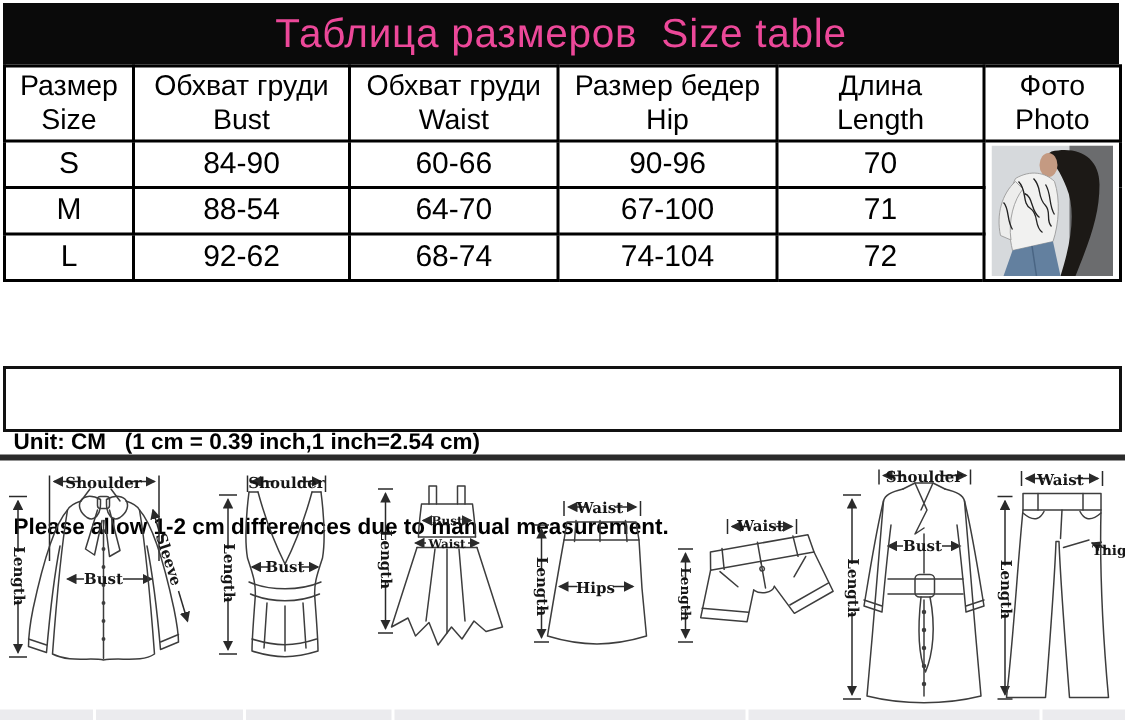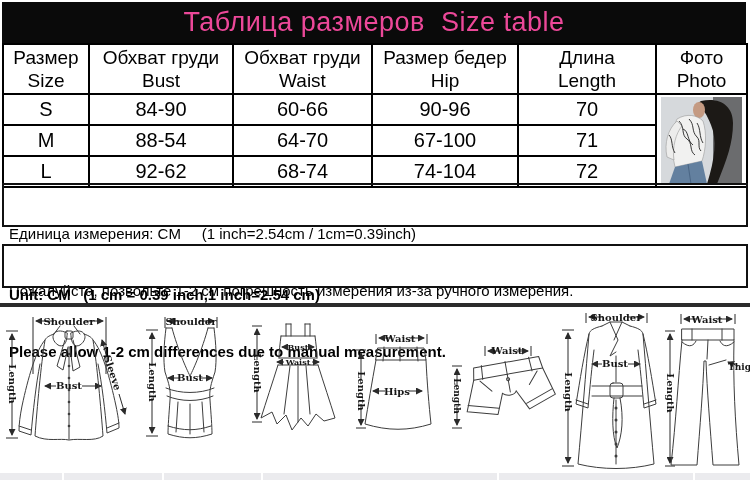--- a/index.html
+++ b/index.html
@@ -140,24 +140,20 @@
     <tr class="data-row">
       <td>L</td>
       <td>92-62</td>
       <td>68-74</td>
       <td>74-104</td>
       <td>72</td>
     </tr>
   </tbody>
     </table>
 
-  <div class="note note-ru">
-    <div>Единица измерения: CM     (1 inch=2.54cm / 1cm=0.39inch)</div>
-    <div>Пожалуйста, позвольте 1-2 см погрешность измерения из-за ручного измерения.</div>
-  </div>
 
   <div class="note note-en">
     <div>Unit: CM   (1 cm = 0.39 inch,1 inch=2.54 cm)</div>
     <div>Please allow 1-2 cm differences due to manual measurement.</div>
   </div>
 
   <div class="heading-rule"></div>
 
   <svg class="diag" style="left:2px; top:314px;" width="130" height="134" viewBox="0 0 130 134">
     <defs>

